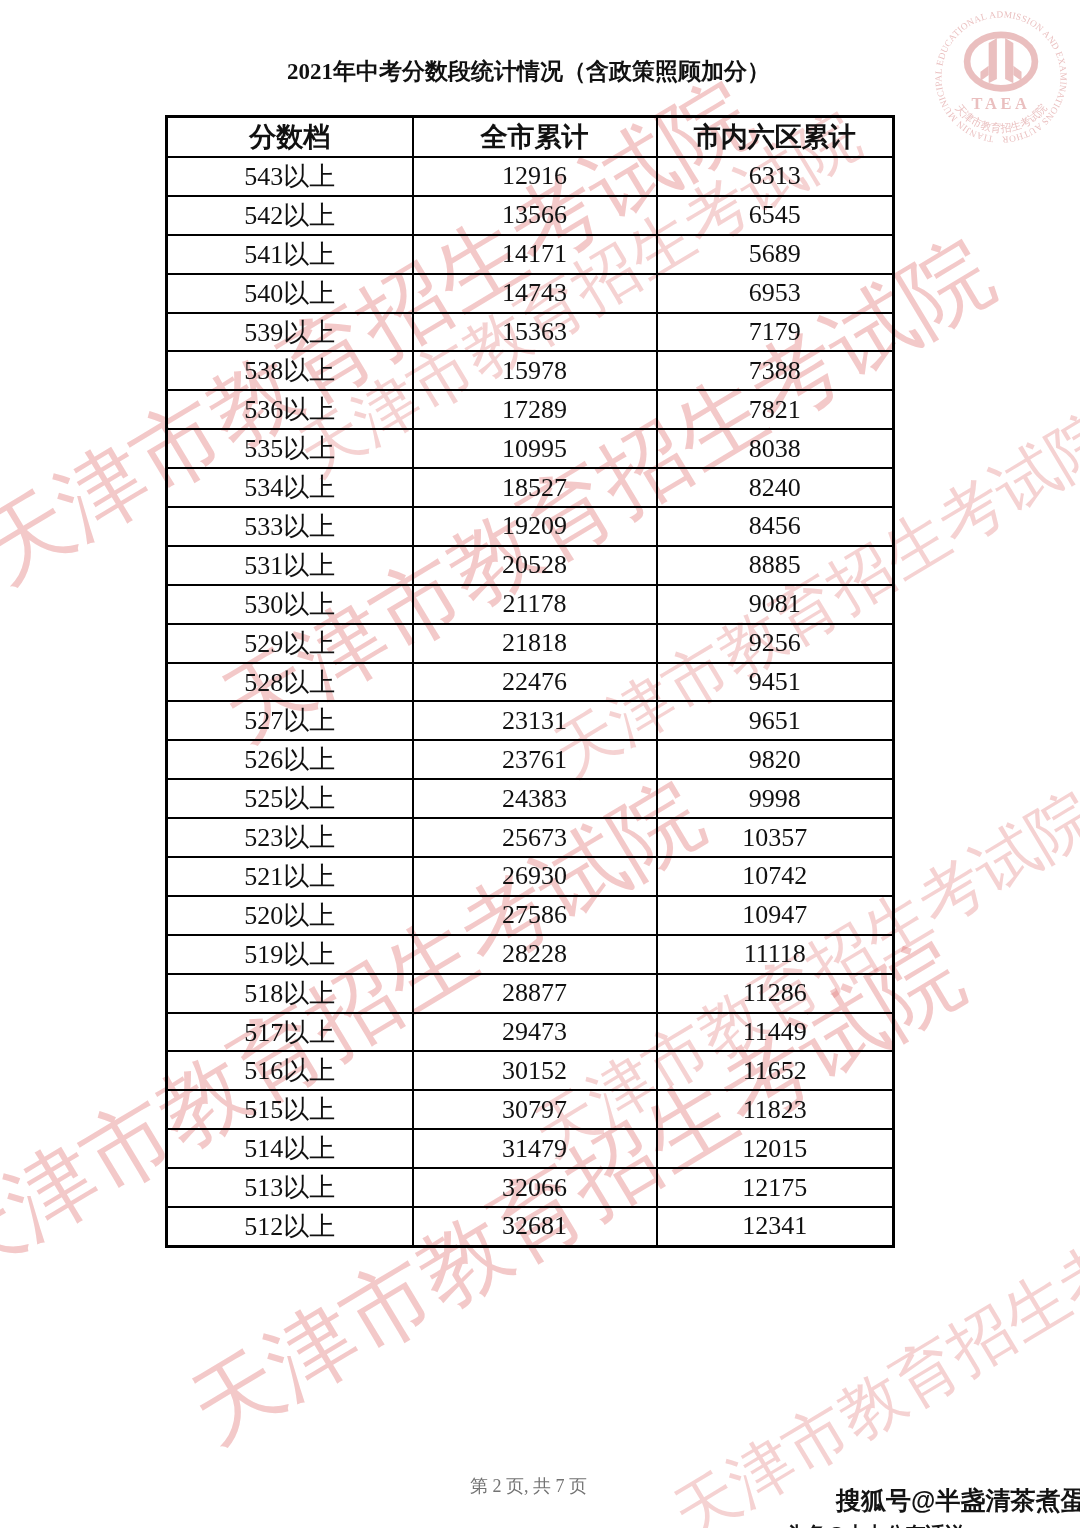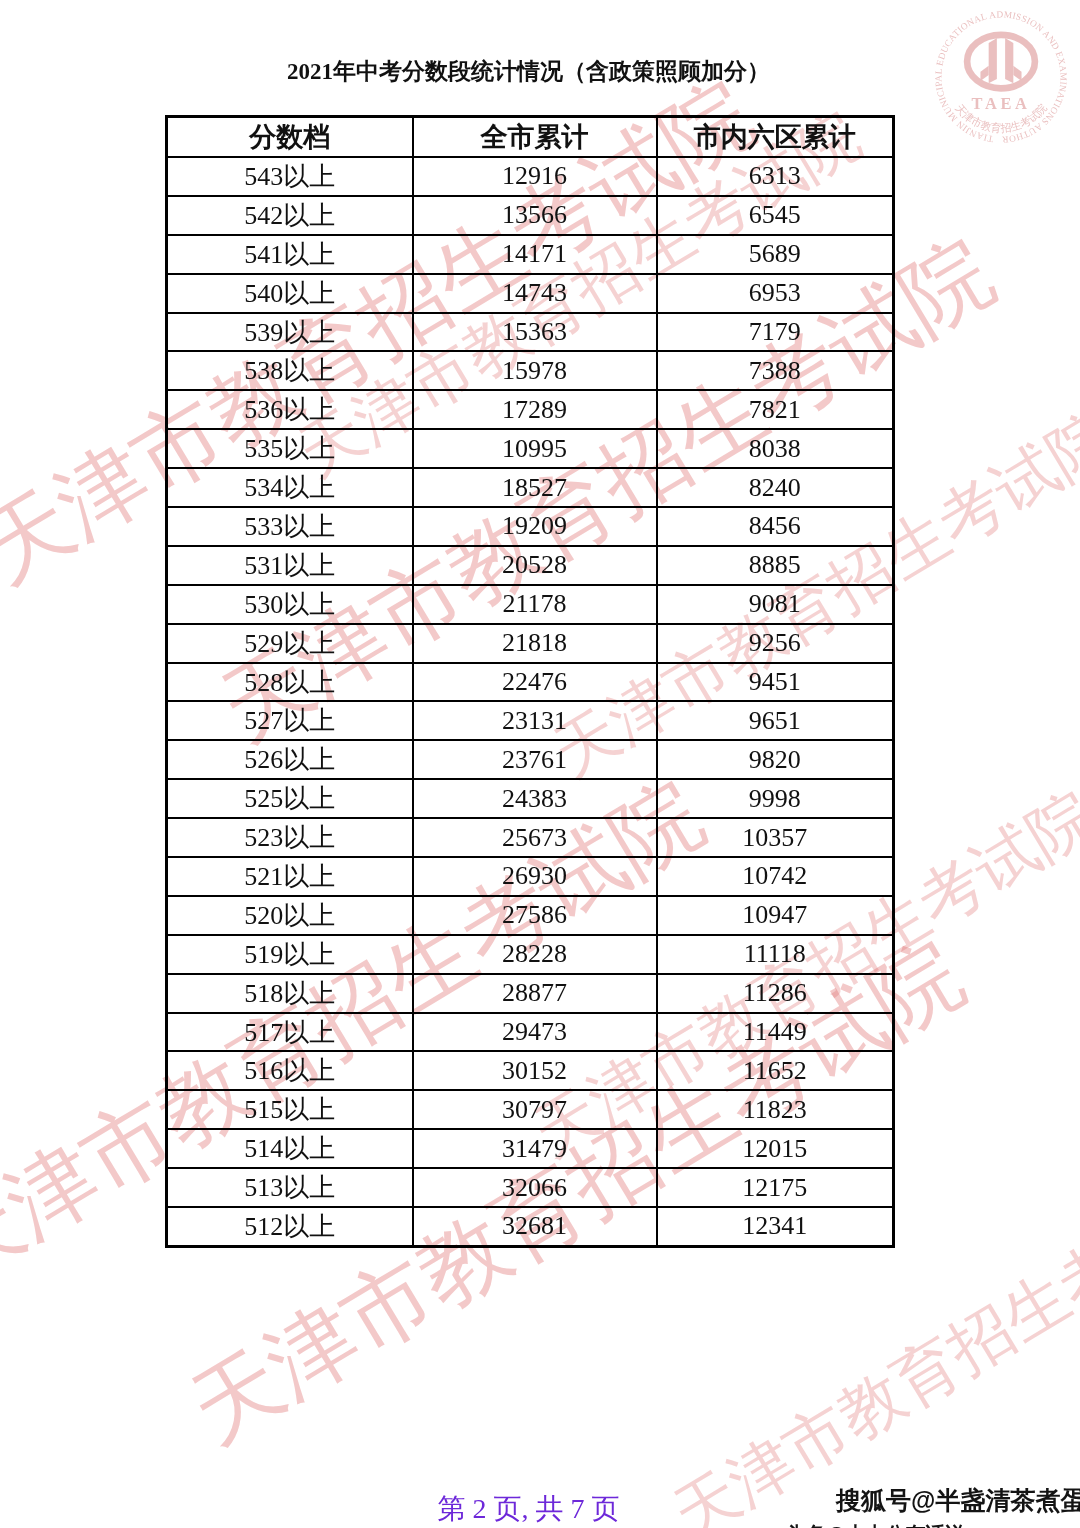--- a/index.html
+++ b/index.html
@@ -45,21 +45,21 @@
   table.score th{height:38px;font-size:27px;font-weight:700;}
   table.score td{height:36.9px;font-size:26px;font-weight:400;}
   
   .logo{
     position:absolute;left:926px;top:2px;width:150px;height:150px;z-index:2;
     opacity:.55;
   }
   
   .page-num{
     position:absolute;left:165px;top:1474px;width:727px;z-index:2;
-    text-align:center;font-size:28px;color:#6d28d9;margin-top:16px;
+    text-align:center;font-size:18px;color:#737373;
   }
   
   .credit{
     position:absolute;z-index:4;font-family:"Liberation Sans","DejaVu Sans",sans-serif;
     font-weight:700;color:#141414;line-height:1;
     text-shadow:2px 2px 0 #ffffff,-1px -1px 0 rgba(255,255,255,.85);
     white-space:nowrap;
   }
   .credit1{left:786px;top:1524px;font-size:20px;}
   .credit2{left:836px;top:1488px;font-size:25px;}

